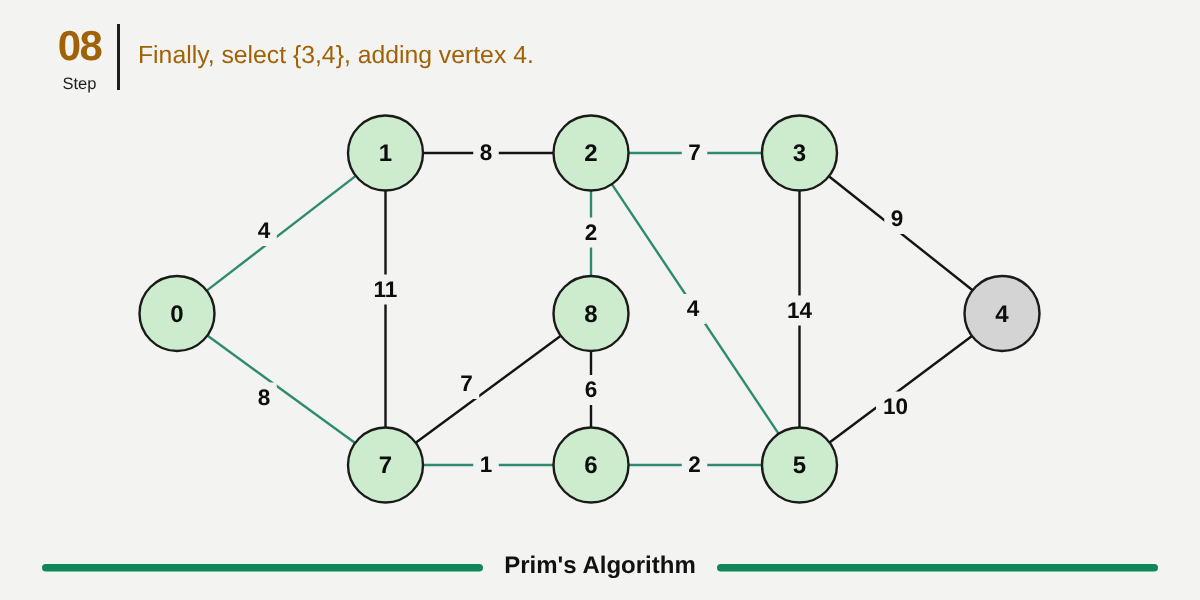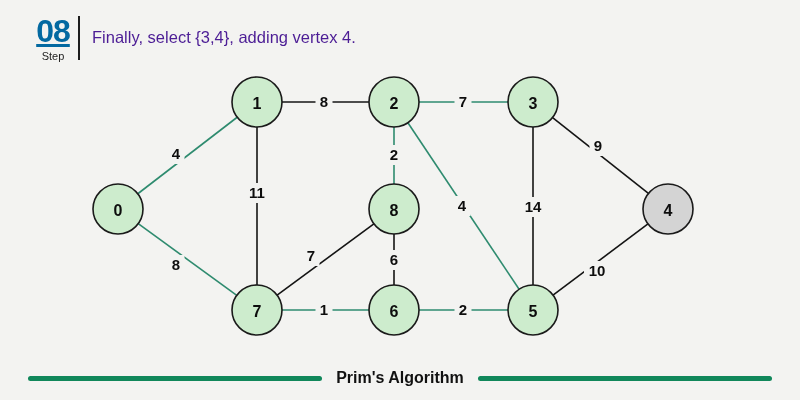--- a/index.html
+++ b/index.html
@@ -24,26 +24,25 @@
     height: 72px;
   }
   #step-badge {
     position: absolute;
     left: 24px;
     top: 14px;
     width: 58px;
     text-align: center;
   }
   #step-number {
-    font-size: 32px;
-    font-weight: bold;
-    color: #0369a1;
+    font-size: 28px;
+    font-weight: bold;
+    color: #a16207;
     line-height: 34px;
     letter-spacing: -1px;
-    text-decoration: underline;
   }
   #step-caption {
     font-size: 11px;
     font-weight: normal;
     color: #1d1d1d;
     line-height: 14px;
     margin-top: 1px;
   }
   #header-divider {
     position: absolute;
@@ -51,21 +50,21 @@
     top: 16px;
     width: 2px;
     height: 44px;
     background: #1d1d1d;
   }
   #header-text {
     position: absolute;
     left: 92px;
     top: 28px;
     font-size: 16.5px;
-    color: #4c1d95;
+    color: #a16207;
     white-space: nowrap;
   }
 
   
   #graph-area {
     position: absolute;
     left: 0;
     top: 60px;
     width: 800px;
     height: 292px;

